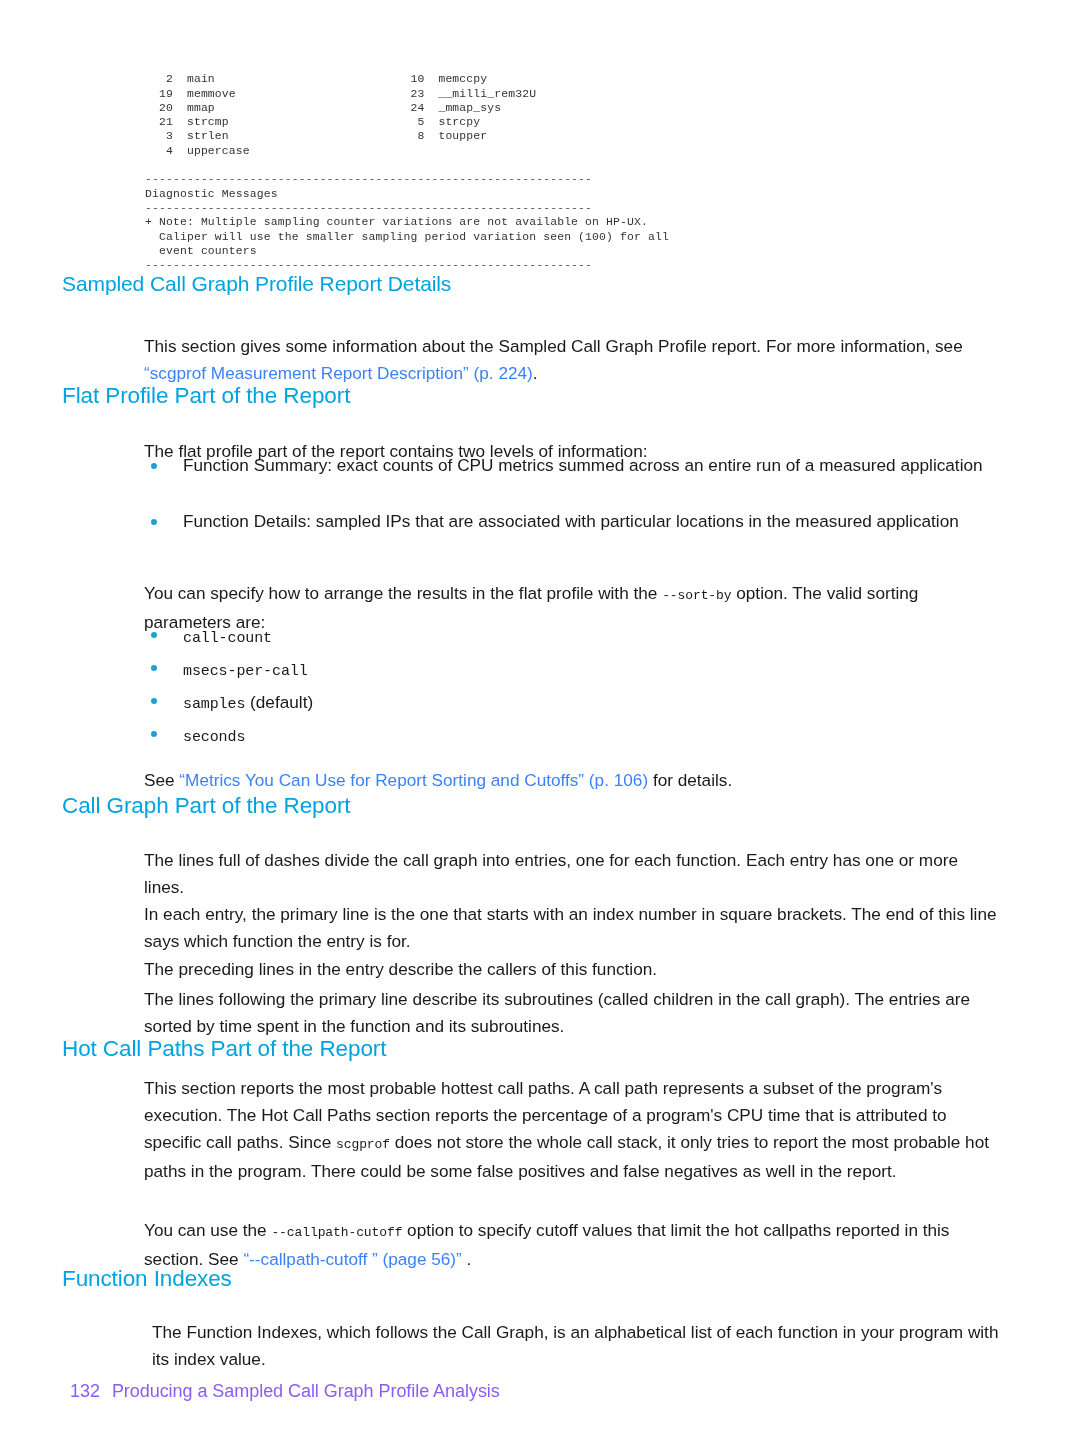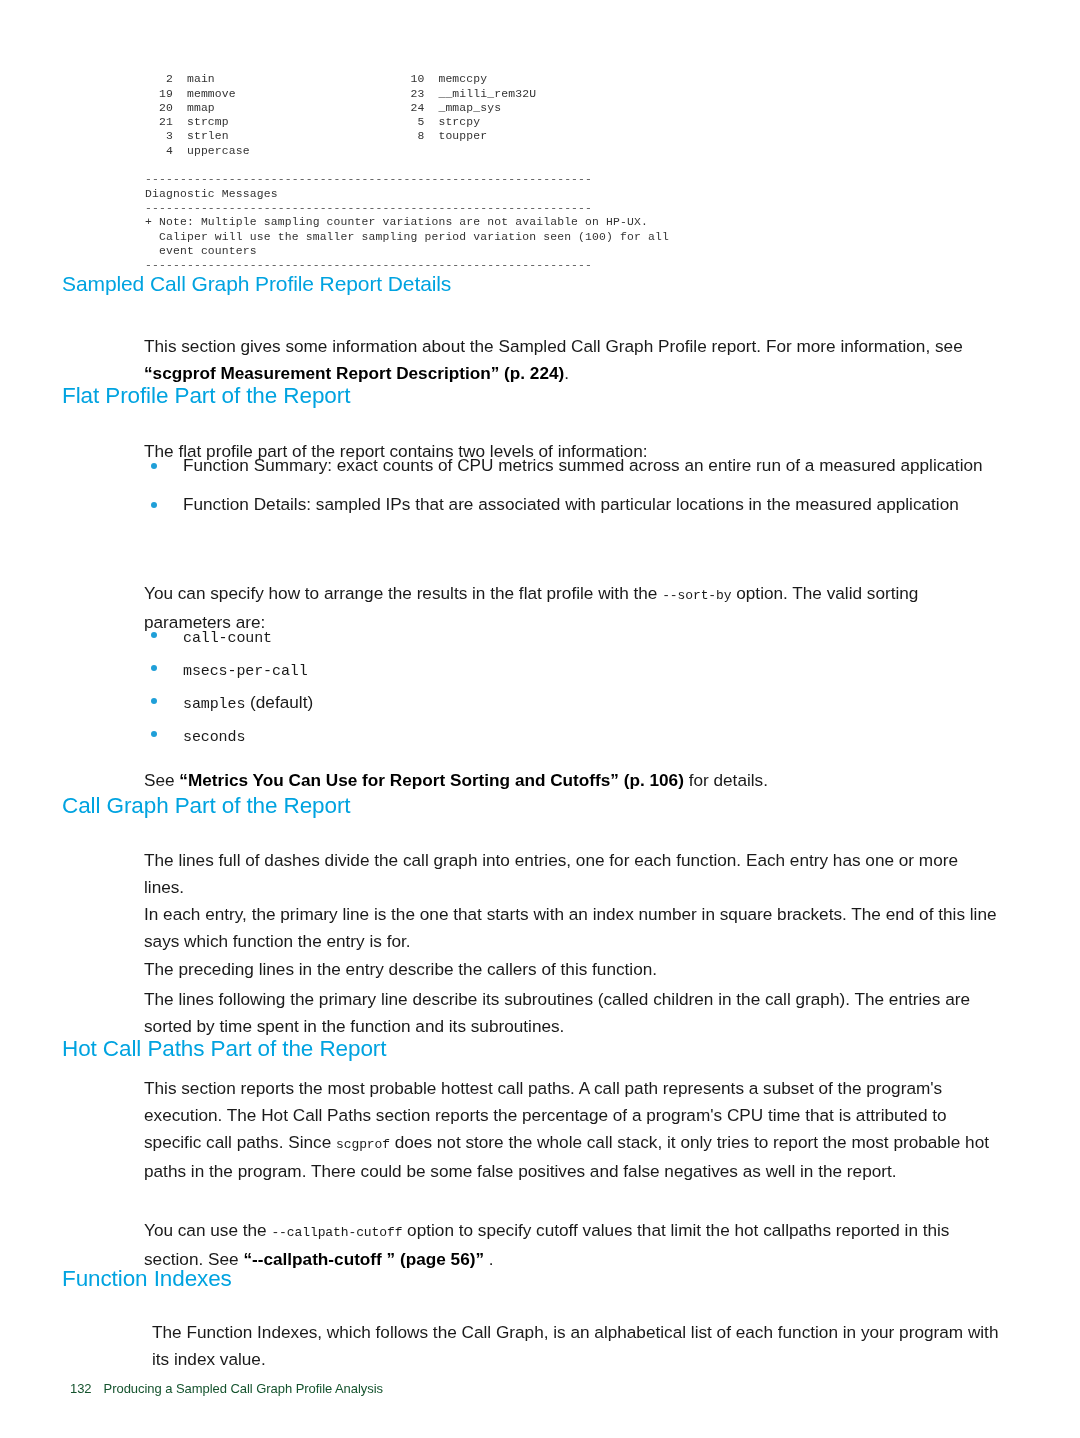--- a/index.html
+++ b/index.html
@@ -105,45 +105,44 @@
   .bullets li .dot {
     position: absolute;
     left: 7px;
     top: 11px;
     width: 6px;
     height: 6px;
     border-radius: 50%;
     background: #1f9fd8;
   }
   .bl-flat  { top: 452px; }
-  .bl-flat li + li { margin-top: 12px; }
+  .bl-flat li + li { margin-top: 29px; }
   .bl-sort  { top: 621px; }
   .bl-sort li { line-height: 31px; }
 
   
   code, .mono {
     font-family: "Liberation Mono", "DejaVu Sans Mono", monospace;
     font-size: 13px;
     letter-spacing: -0.1px;
     color: #1a1a1a;
   }
   .bl-sort .mono { font-size: 15px; }
   a.xref, .xref {
-    color: #000000;
+    color: #3b82f6;
     text-decoration: none;
-    font-weight: bold;
   }
 
   
   .footer {
     position: absolute;
     left: 70px;
     top: 1381px;
-    font-size: 13px;
-    color: #14532d;
+    font-size: 18px;
+    color: #8b5cf6;
     letter-spacing: -0.05px;
   }
   .footer .pg { margin-right: 12px; }
 </style>
 </head>
 <body>
 
 <div class="page">
 
   <div class="code-block">

